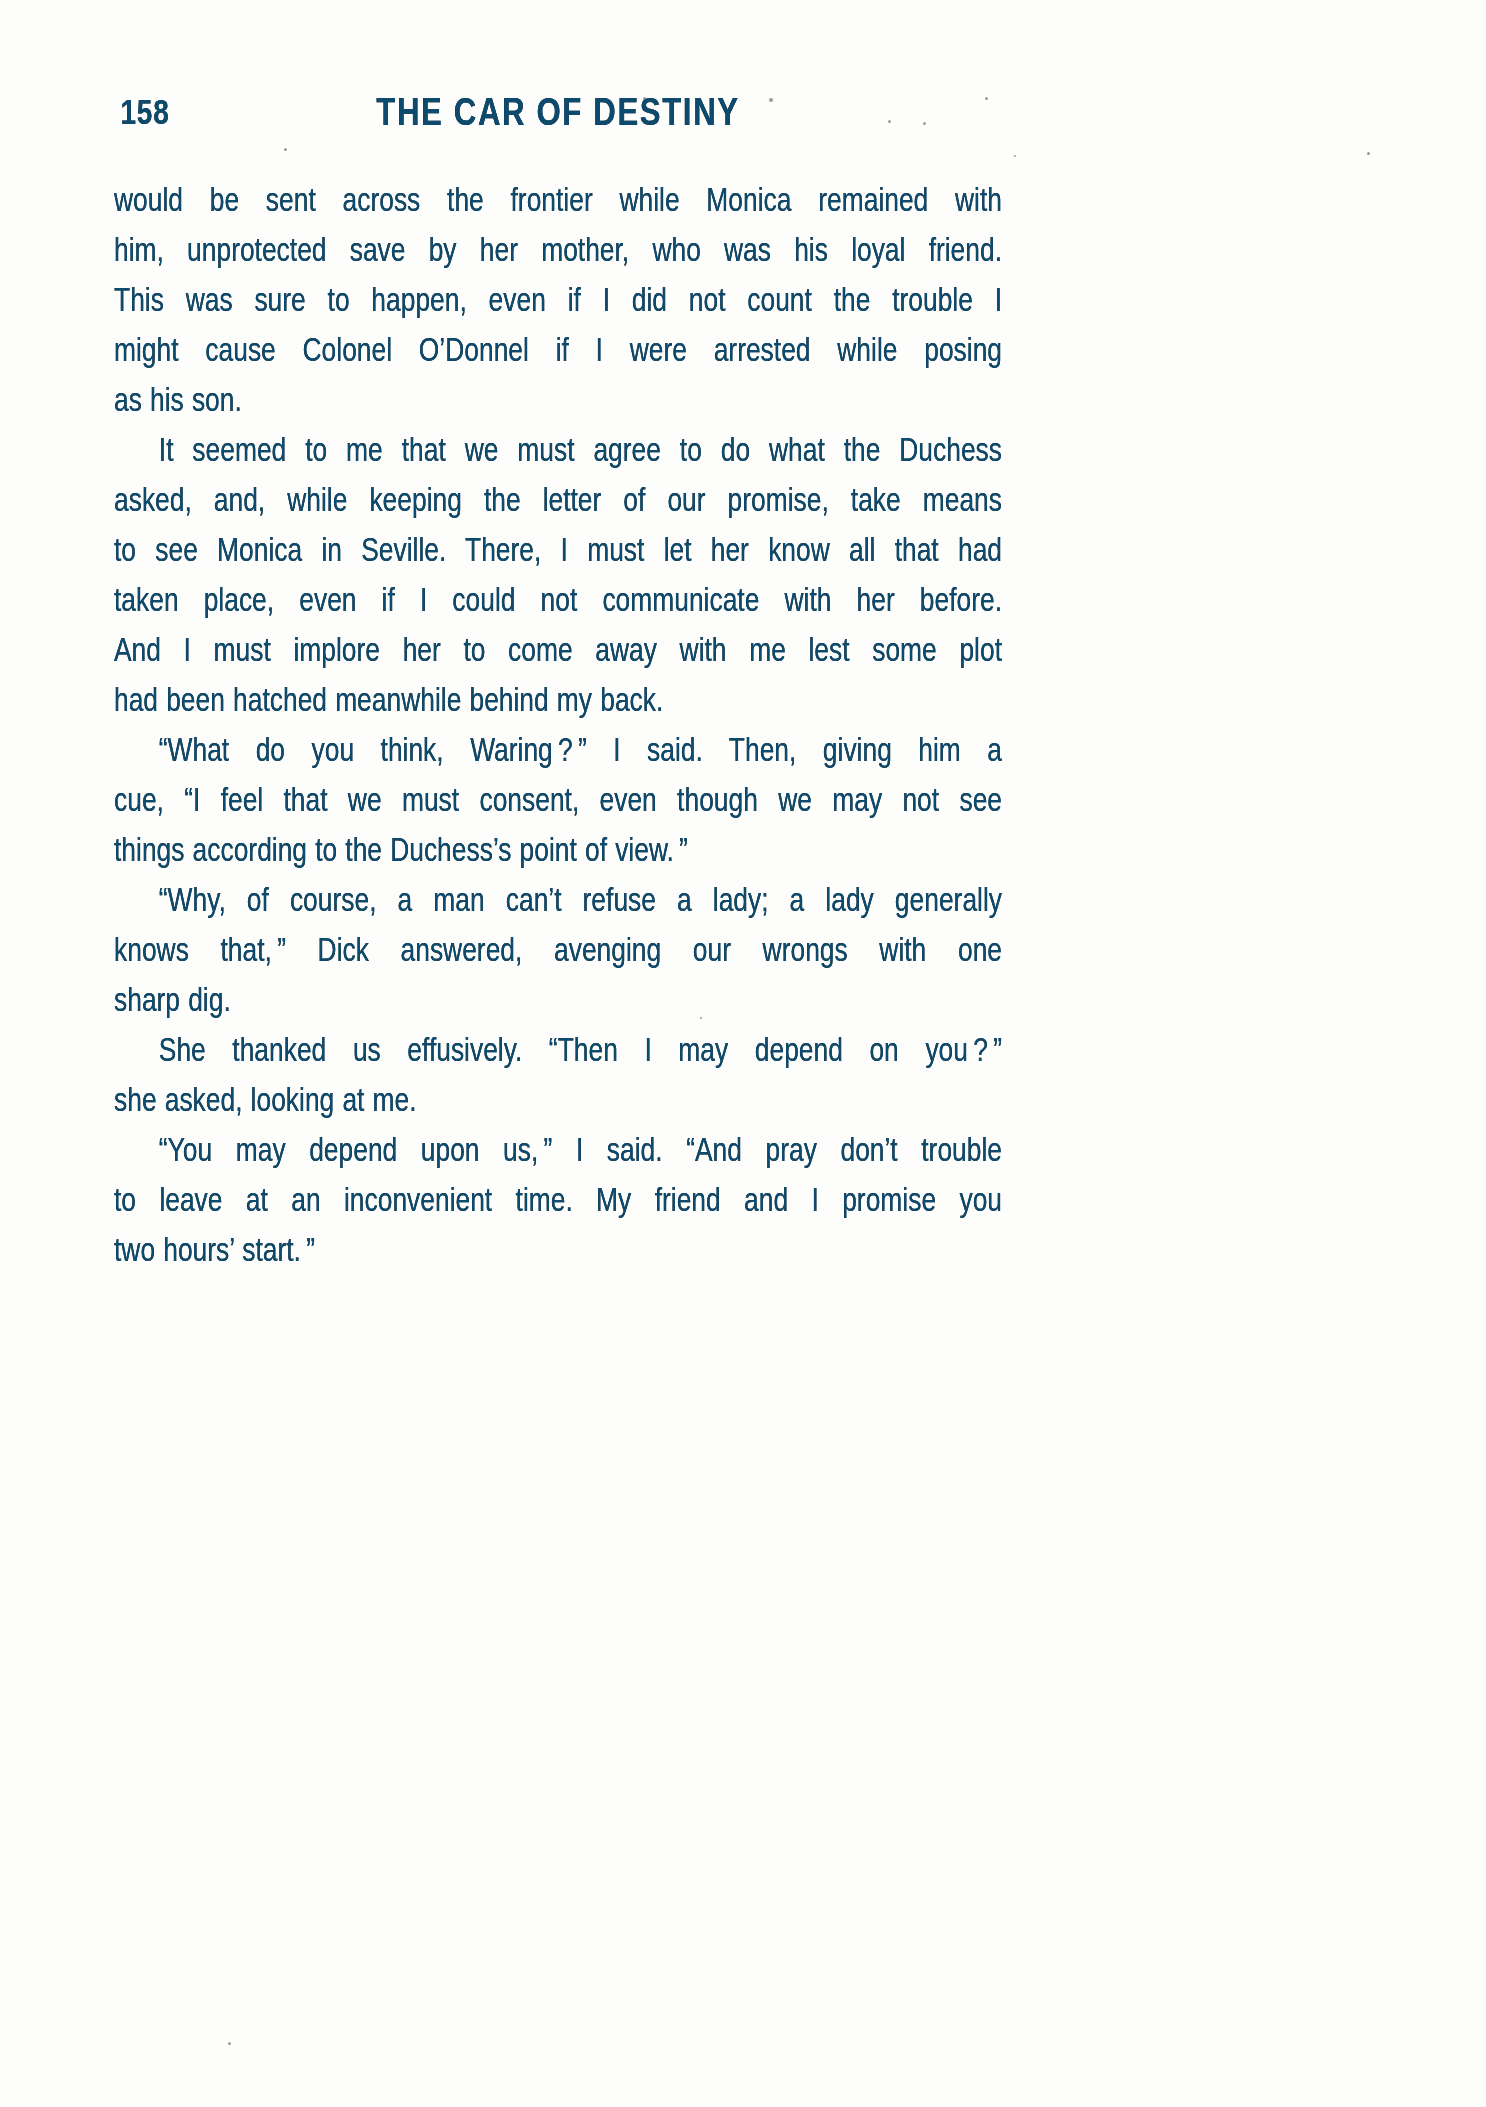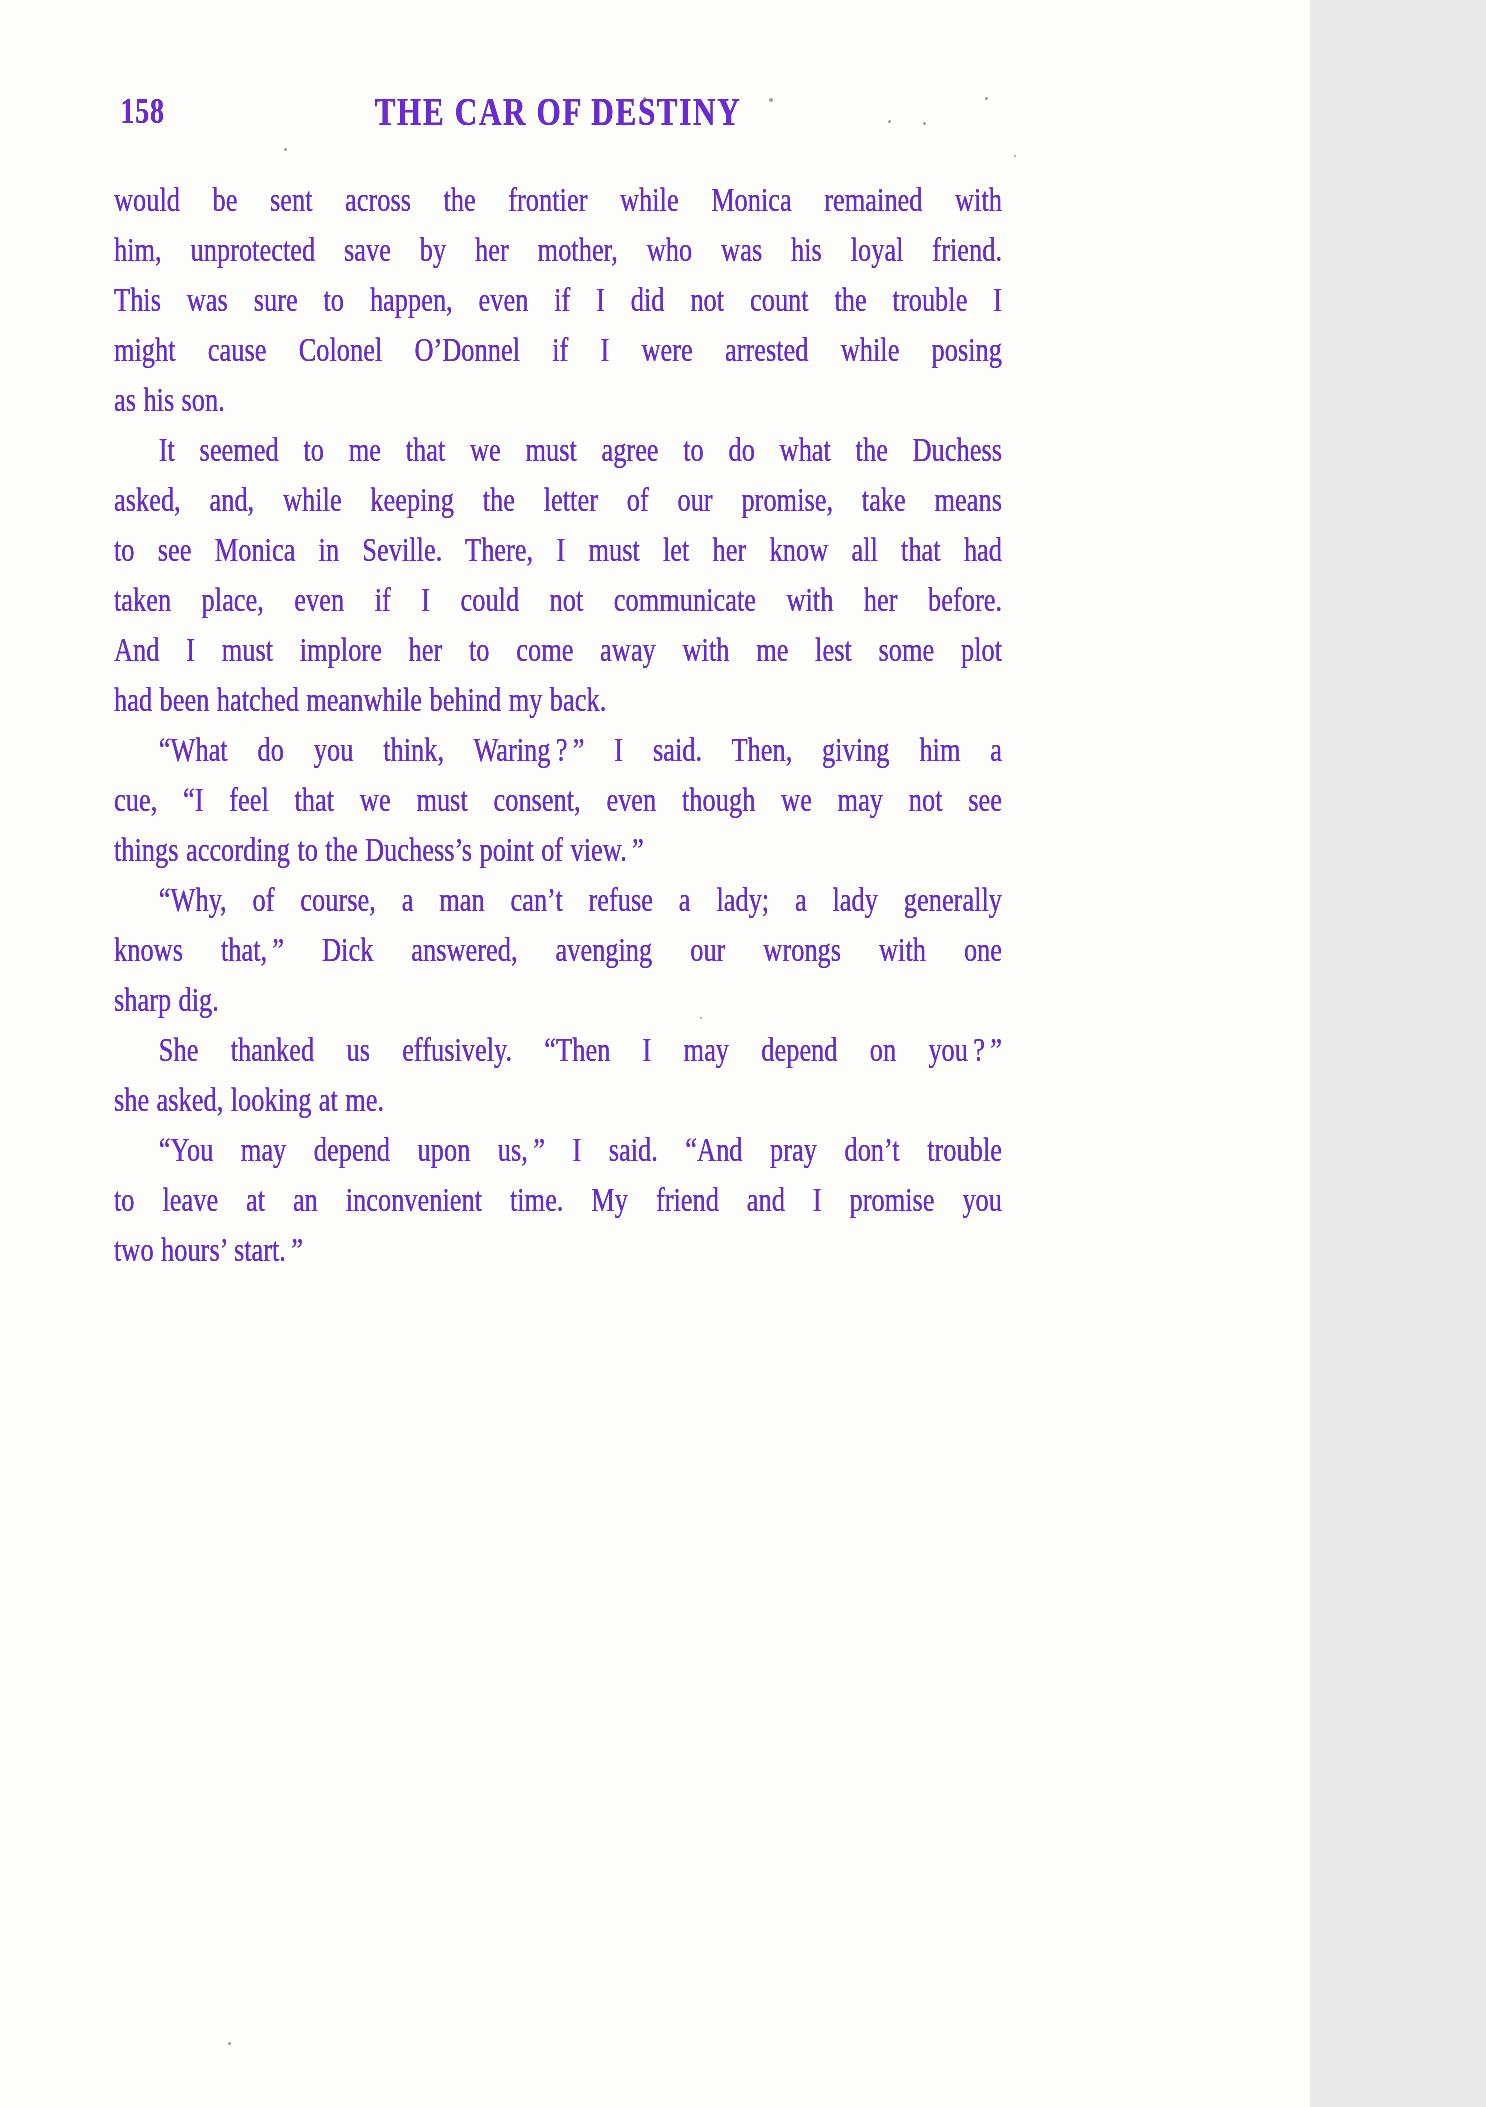--- a/index.html
+++ b/index.html
@@ -2,26 +2,26 @@
 <html><head>
 <meta charset="utf-8">
 <style>
   html, body {
     margin: 0;
     padding: 0;
     background: #e8e8e8;
   }
   .page {
     position: relative;
-    width: 1310px;
+    width: 1486px;
     height: 2107px;
     background: #fdfdfc;
     overflow: hidden;
-    font-family: Liberation Serif, serif;
-    color: #6d28d9;
+    font-family: Liberation Sans, sans-serif;
+    color: #0c4a6e;
   }
   
   .text-block {
     position: absolute;
     left: 114px;
     top: 87px;
     width: 1110px;
     transform: scaleX(0.8);
     transform-origin: 0 0;
   }

